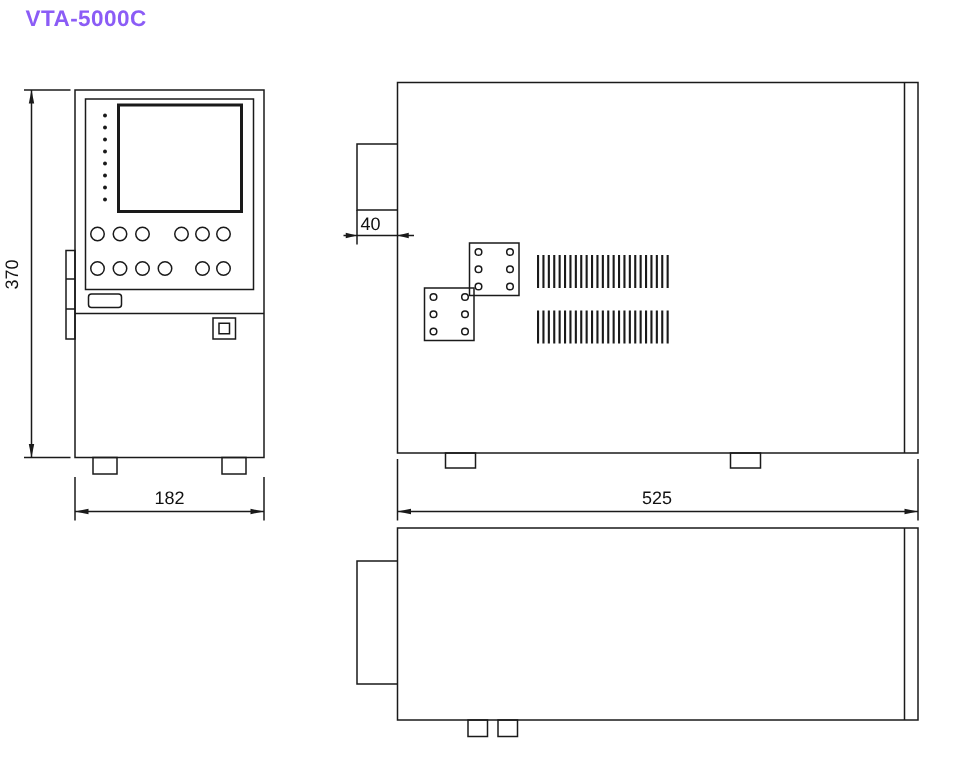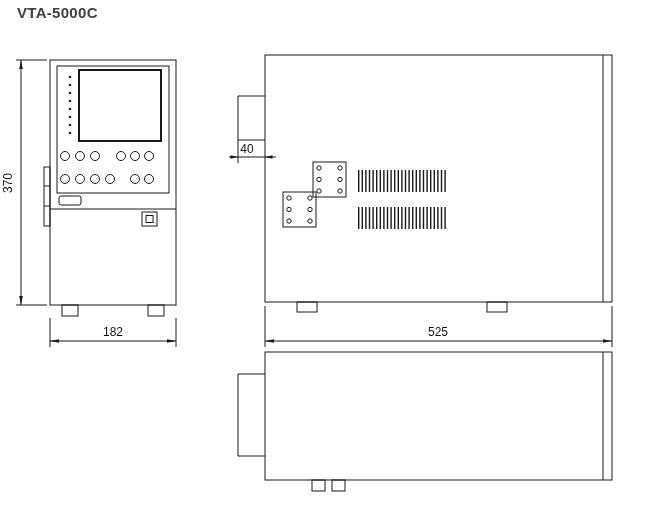--- a/index.html
+++ b/index.html
@@ -11,21 +11,21 @@
     font-family: "Liberation Sans", sans-serif;
     overflow: hidden;
   }
   .title {
     position: absolute;
     left: 17px;
     top: 4px;
     font-size: 15px;
     font-weight: 700;
     letter-spacing: 0.3px;
-    color: #404040;
+    color: #8b5cf6;
   }
   svg.drawing { position: absolute; left: 0; top: 0; }
   .ln   { stroke: #1a1a1a; fill: none; stroke-width: 1; }
   .thick{ stroke-width: 2; }
   .fill { fill: #1a1a1a; stroke: none; }
   .vent { stroke: #1a1a1a; fill: none; stroke-width: 22; stroke-dasharray: 1.4 2.2; }
   text.dim {
     font-family: "Liberation Sans", sans-serif;
     font-size: 12px;
     fill: #111111;

